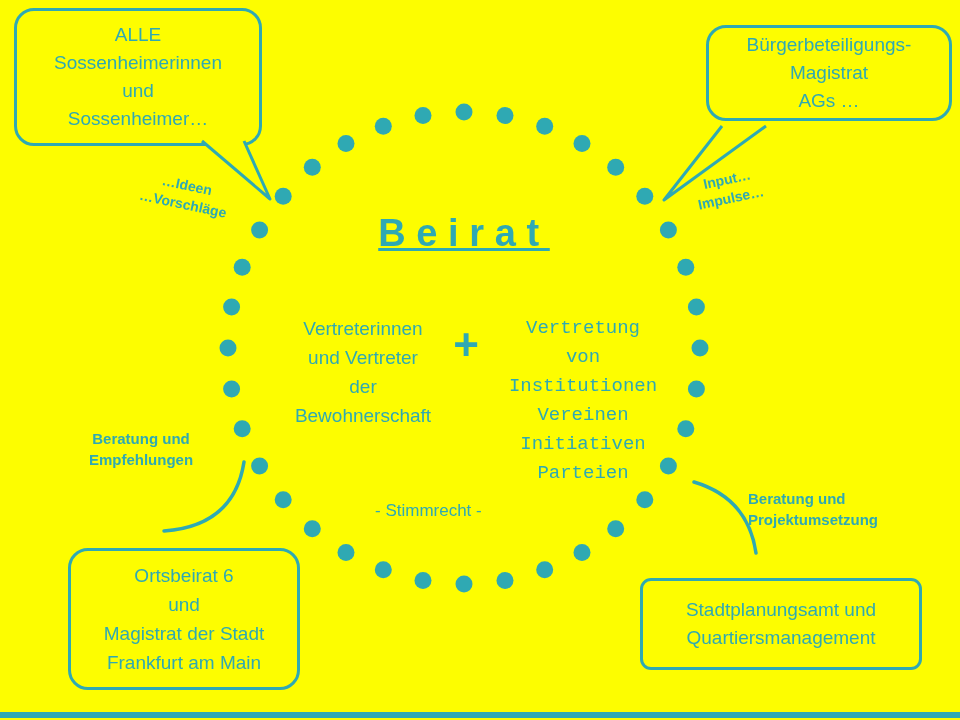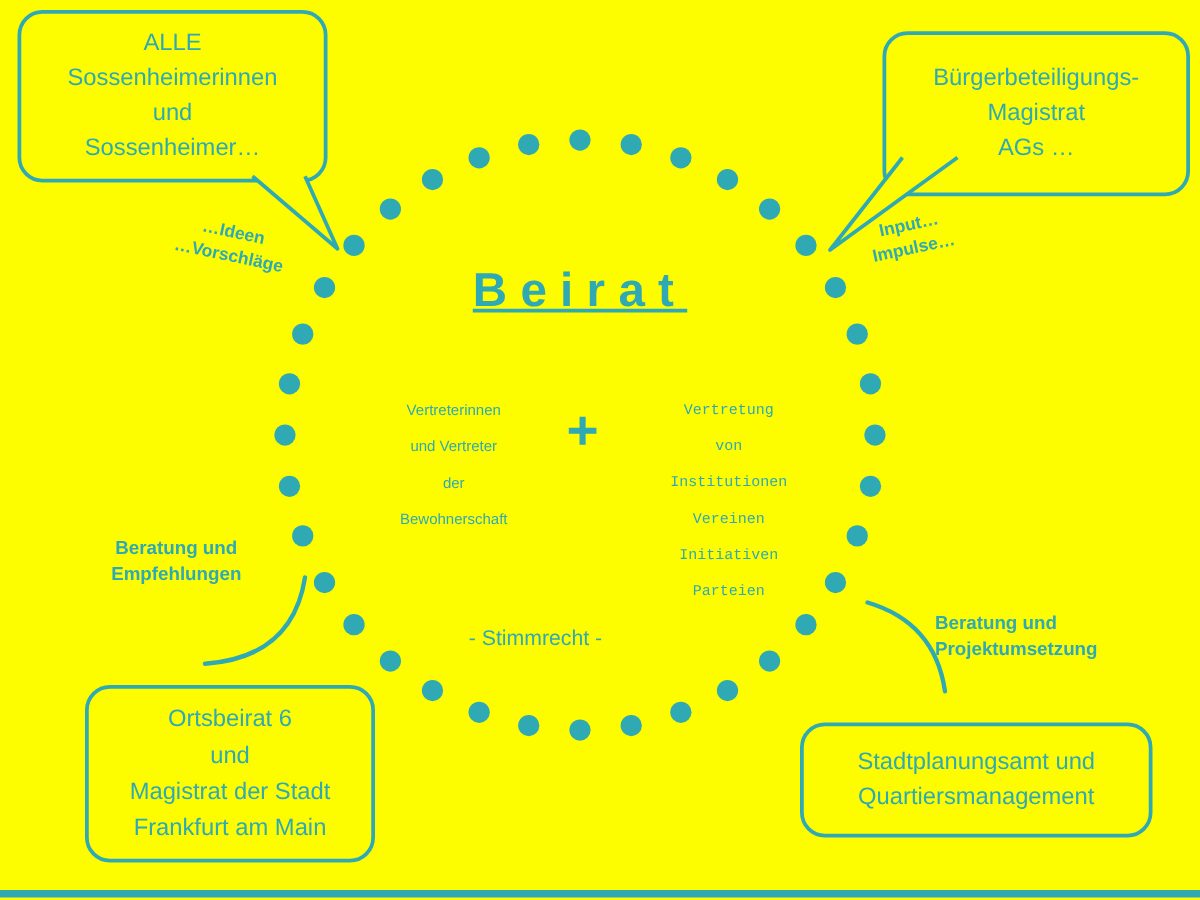--- a/index.html
+++ b/index.html
@@ -7,29 +7,29 @@
   html,body { width:960px; height:720px; overflow:hidden; }
   body { background:var(--bg); font-family:"Liberation Sans", sans-serif; color:var(--teal); }
   .canvas { position:relative; width:960px; height:720px; background:var(--bg); }
 
   .callout {
     position:absolute; border:3px solid var(--teal); border-radius:20px;
     background:var(--bg); display:flex; flex-direction:column; justify-content:center;
     text-align:center; font-size:19px; line-height:28px; z-index:1;
   }
   .callout.tl { left:14px;  top:8px;   width:248px; height:138px; }
-  .callout.tr { left:706px; top:25px;  width:246px; height:132px; }
+  .callout.tr { left:706px; top:25px;  width:246px; height:96px; }
   .callout.bl { left:44px;  top:548px; width:232px; height:142px; line-height:29px;margin-left:24px; }
-  .callout.br { left:640px; top:578px; width:282px; height:92px; }
+  .callout.br { left:640px; top:578px; width:282px; height:92px;border-radius:11px; }
 
   .beirat {
     position:absolute; left:334px; top:212px; width:260px; text-align:center;
     font-size:38px; font-weight:bold; letter-spacing:0.28em; z-index:1;text-decoration:underline;
   }
-  .block { position:absolute; text-align:center; font-size:12px; line-height:29px; z-index:1; }
+  .block { position:absolute; text-align:center; font-size:19px; line-height:29px; z-index:1; }
   .block.left  { left:258px; top:314px; width:210px; }
   .block.right { left:498px; top:314px; width:170px;font-family:Liberation Mono, monospace; }
   .plus { position:absolute; left:448px; top:320px; width:36px; text-align:center;
           font-size:44px; font-weight:bold; z-index:1; }
   .stimmrecht { position:absolute; left:375px; top:501px; width:180px; text-align:left;
                 font-size:17px; z-index:1; }
 
   .mini { position:absolute; font-size:14px; font-weight:bold; text-align:center;
           line-height:19px; z-index:3; }
   .mini.ideas { left:124px; top:176px; width:122px; transform:rotate(12deg); }

